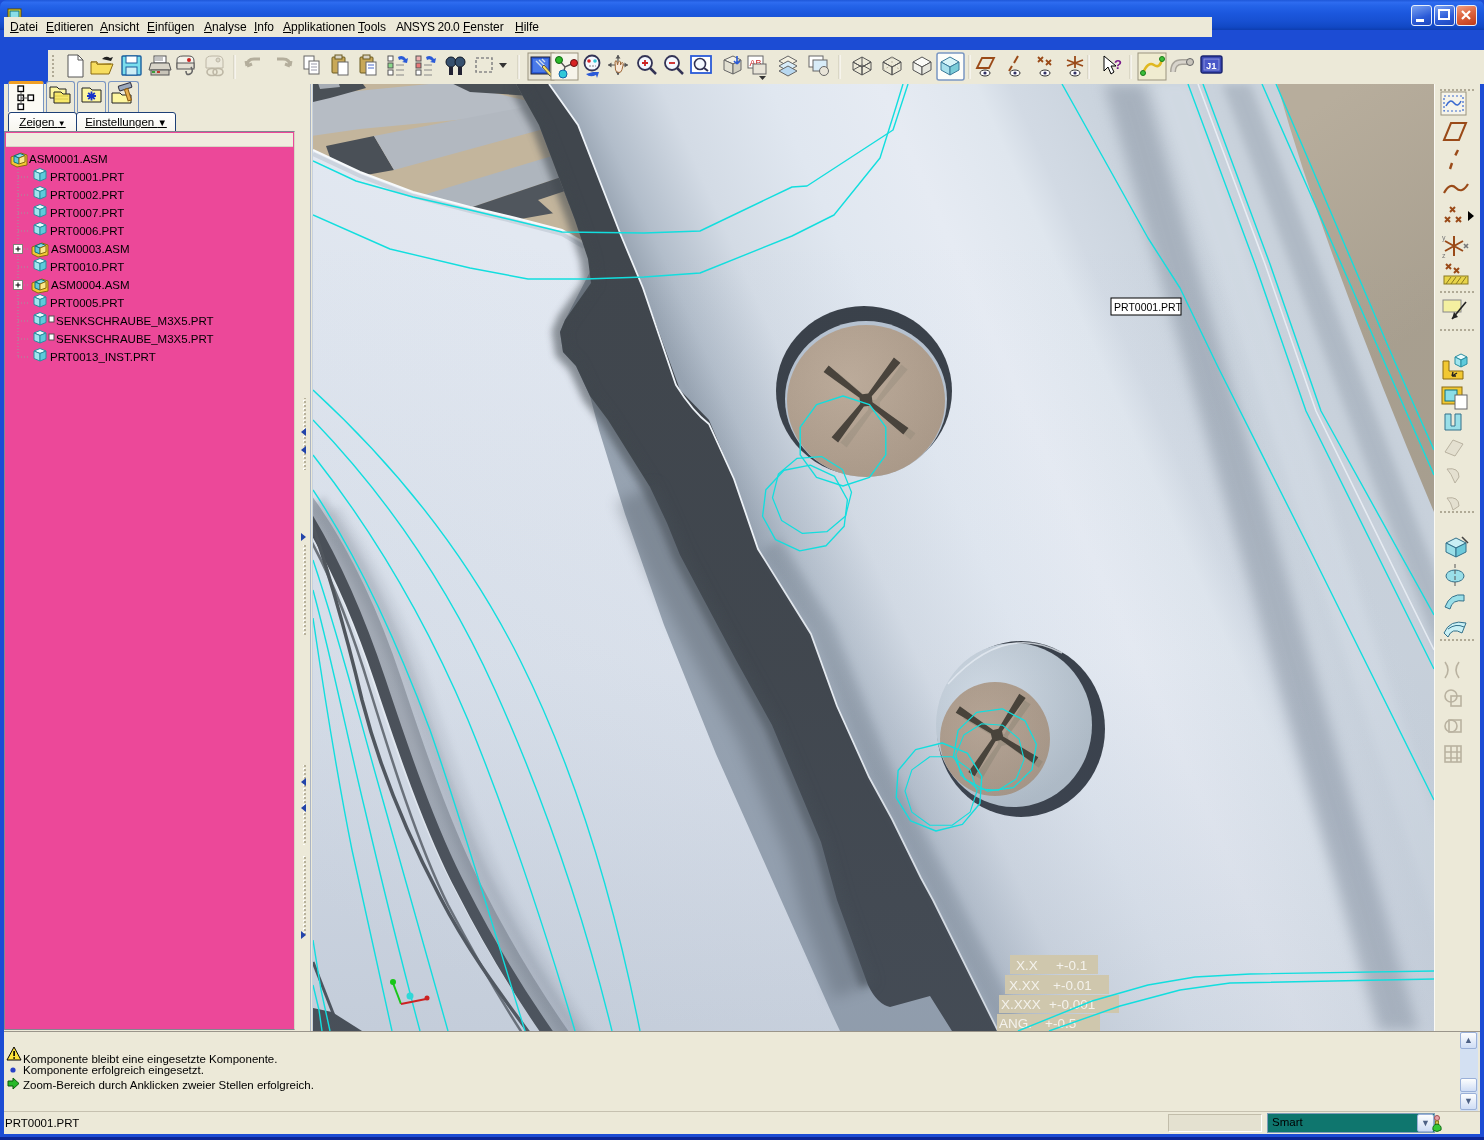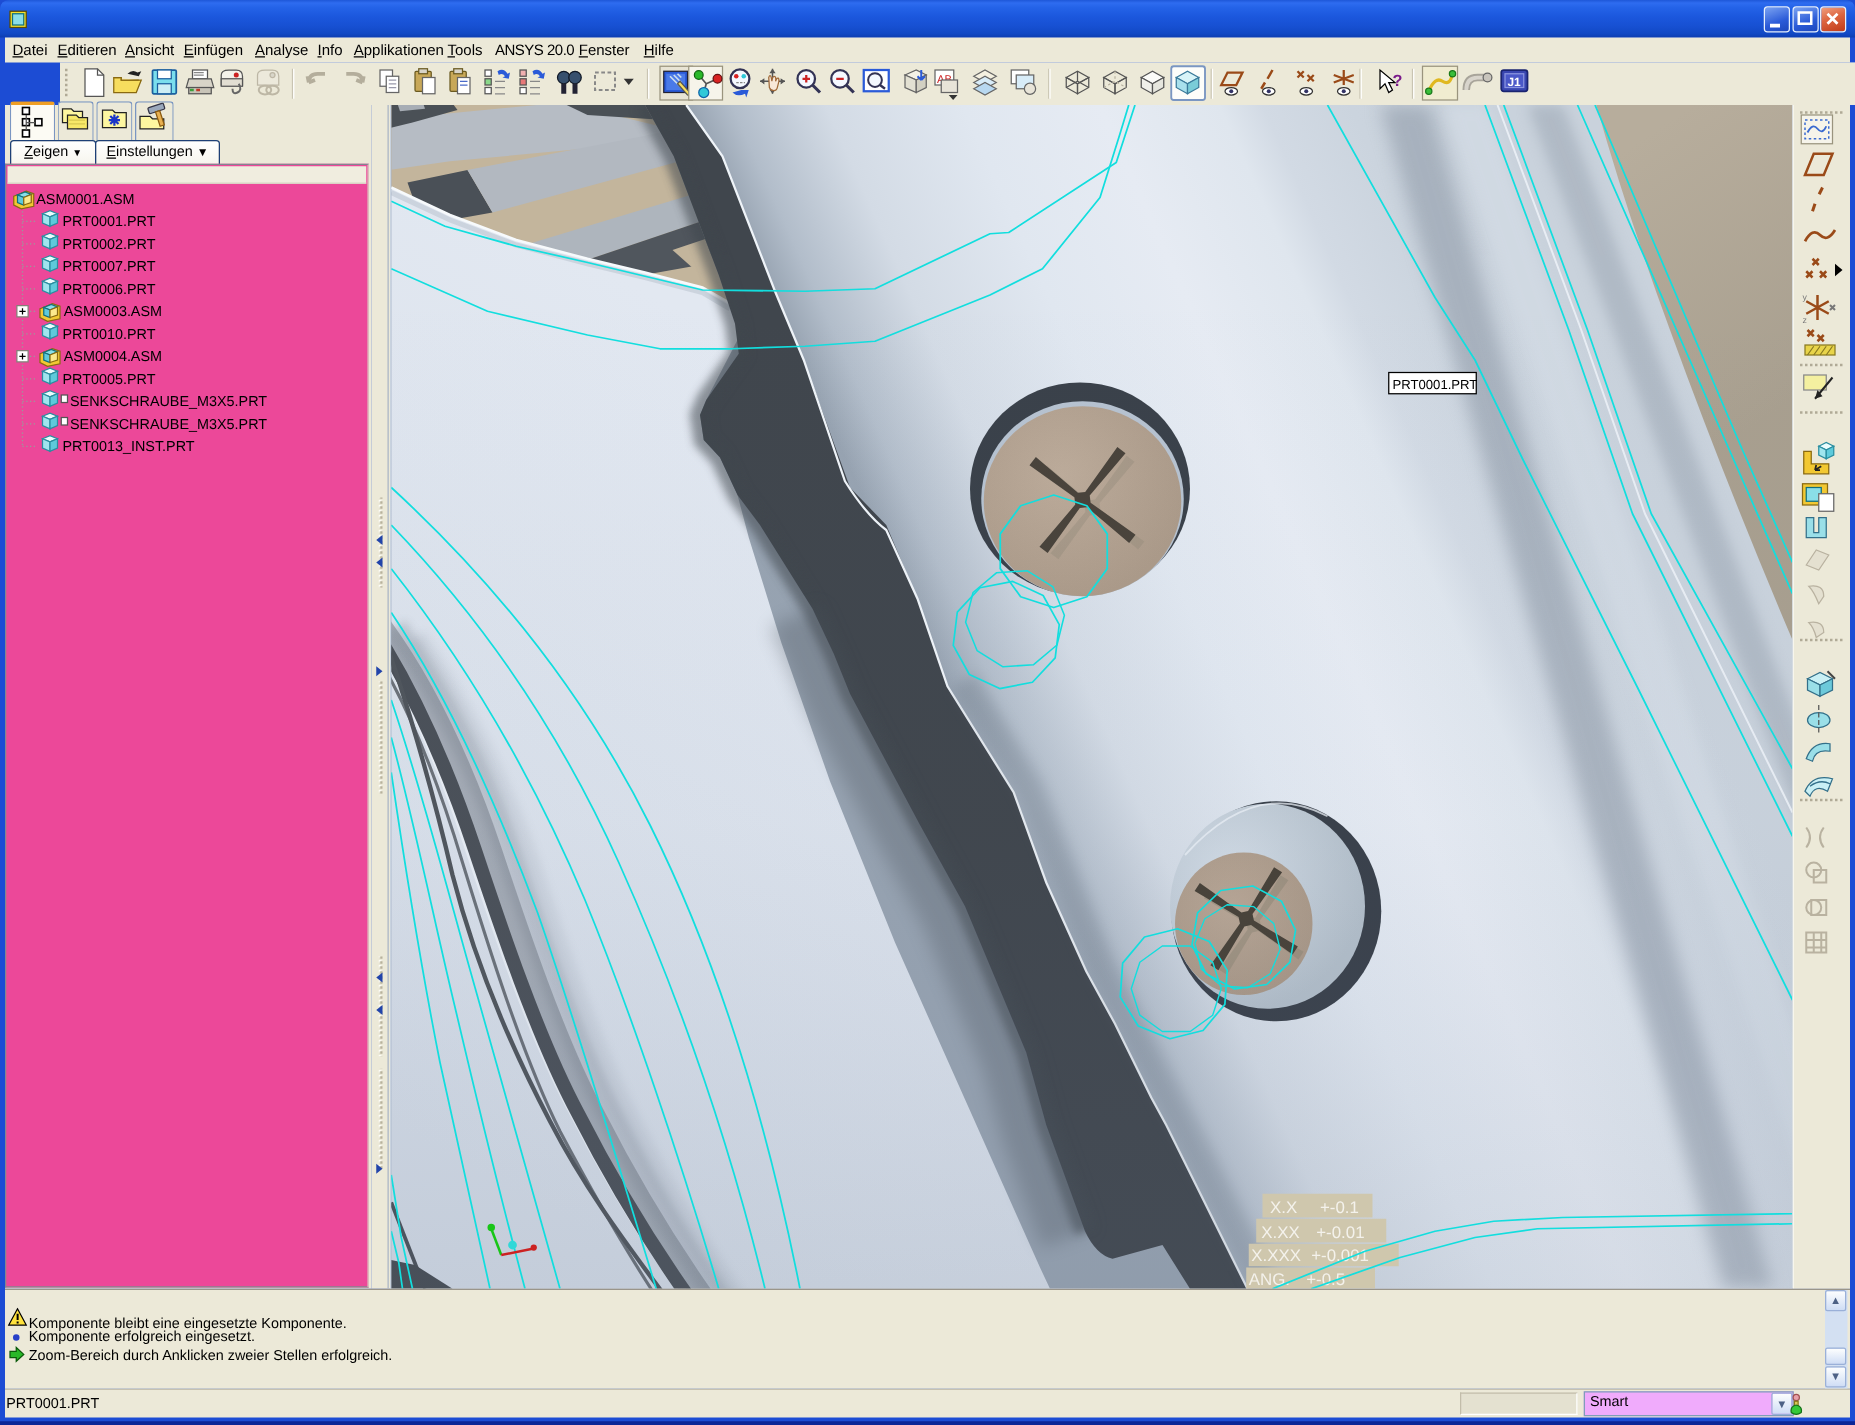--- a/index.html
+++ b/index.html
@@ -7,37 +7,37 @@
 body{font-family:"Liberation Sans",sans-serif;position:relative;}
 #titlebar{position:absolute;left:0;top:0;width:1484px;height:30px;
  background:linear-gradient(180deg,#1e57d8 0%,#2e6cf0 8%,#2463e8 20%,#1b57dd 45%,#1750d2 70%,#1148c4 90%,#0d3db0 100%);
  border-radius:7px 7px 0 0;color:#fff;font-weight:bold;font-size:13px;}
 #titletxt{position:absolute;left:28px;top:7px;white-space:nowrap;letter-spacing:0px;}
 .tbtn{position:absolute;top:5px;width:21px;height:21px;border-radius:3px;border:1px solid #e8f0fc;
  color:#fff;font-size:12px;text-align:center;line-height:19px;font-weight:bold;}
 #bmin{left:1411px;background:linear-gradient(160deg,#7ba3f2,#2b5bd8 60%,#1d47bc);}
 #bmax{left:1434px;background:linear-gradient(160deg,#7ba3f2,#2b5bd8 60%,#1d47bc);}
 #bclose{left:1456px;background:linear-gradient(160deg,#f0a080,#dd6540 45%,#c03a18);}
-#menubar{position:absolute;left:4px;top:30px;width:1476px;height:20px;background:#ece9d8;font-size:12px;color:#000;}
+#menubar{position:absolute;left:4px;top:17px;width:1208px;height:20px;background:#ece9d8;font-size:12px;color:#000;}
 #menubar span{position:absolute;top:3px;}
 #menubar u{text-decoration:underline;}
 #toolbar{position:absolute;left:4px;top:50px;width:1476px;height:34px;background:#e5e5e5;border-bottom:1px solid #c2bdaa;margin-left:44px;}
 #leftpanel{position:absolute;left:4px;top:84px;width:293px;height:947px;background:#ece9d8;}
 #sash{position:absolute;left:297px;top:84px;width:16px;height:947px;background:#ece9d8;}
 #viewport{position:absolute;left:313px;top:84px;width:1121px;height:947px;background:#dfe6ee;}
 #righttb{position:absolute;left:1434px;top:84px;width:46px;height:947px;background:#ece9d8;}
 #msgarea{position:absolute;left:4px;top:1031px;width:1476px;height:80px;background:#ece9d8;border-top:1px solid #9a958a;
  font-size:11.5px;color:#000;}
 .msg{position:absolute;left:19px;white-space:nowrap;}
 #statusbar{position:absolute;left:4px;top:1111px;width:1476px;height:23px;background:#ece9d8;border-top:1px solid #c6c1b0;font-size:11.5px;}
 #tabs{position:absolute;left:0;top:-3px;height:31px;width:293px;}
 .tab{position:absolute;top:0px;height:31px;background:#ece9d8;border:1px solid #7a96c2;border-bottom:none;border-radius:3px 3px 0 0;}
 .tab.sel{background:#fcfbf4;border-top:3px solid #ef9f24;}
 .pbtn{position:absolute;top:28px;height:36px;border:1px solid #1d3f76;border-radius:3px;background:linear-gradient(180deg,#ffffff,#f4f2e8 70%,#e0dcc8);
- font-size:11.5px;text-align:center;line-height:18px;}
+ font-size:11.5px;text-align:center;line-height:18px;text-decoration:underline;}
 #treebox{position:absolute;left:0px;top:47px;width:291px;height:899px;background:#ec4899;border:1px solid #828790;border-right:1px solid #d8d4c4;}
 #treehdr{position:absolute;left:1px;top:1px;width:287px;height:14px;background:#f0eddf;border-bottom:1px solid #d8d4c4;}
 </style>
 </head>
 <body>
 
 <div id="titlebar">
  <svg style="position:absolute;left:7px;top:6px" width="17" height="17" viewBox="0 0 17 17">
   <rect x="1" y="3" width="13" height="13" fill="#f6e02c" stroke="#5a4a00"></rect>
   <rect x="3" y="5" width="9" height="9" fill="#8adee8" stroke="#11707e"></rect>
@@ -788,21 +788,21 @@
  <div style="position:absolute;left:1456px;top:0px;width:18px;height:79px;background:#d3e0f2;">
   <div style="position:absolute;top:0;width:17px;height:17px;background:linear-gradient(180deg,#fdfefe,#cfddf5);border:1px solid #9ab0d8;border-radius:2px;color:#4d6185;font-size:9px;text-align:center;line-height:15px;">▲</div>
   <div style="position:absolute;top:46px;width:17px;height:14px;background:linear-gradient(180deg,#fdfefe,#cfddf5);border:1px solid #9ab0d8;border-radius:2px;"></div>
   <div style="position:absolute;top:61px;width:17px;height:17px;background:linear-gradient(180deg,#fdfefe,#cfddf5);border:1px solid #9ab0d8;border-radius:2px;color:#4d6185;font-size:9px;text-align:center;line-height:15px;">▼</div>
  </div>
 </div>
 
 <div id="statusbar">
  <div style="position:absolute;left:1px;top:5px">PRT0001.PRT</div>
  <div style="position:absolute;left:1164px;top:2px;width:94px;height:18px;background:#e4e1d0;border:1px solid #c2bdaa;border-bottom-color:#fff;border-right-color:#fff;"></div>
- <div style="position:absolute;left:1263px;top:1px;width:168px;height:20px;background:#f0abfc;border:1px solid #7f9db9;">
+ <div style="position:absolute;left:1263px;top:1px;width:168px;height:20px;background:#0f766e;border:1px solid #7f9db9;">
    <div style="position:absolute;left:4px;top:2px;font-size:11.5px">Smart</div>
    <div style="position:absolute;right:0px;top:0px;width:17px;height:18px;background:linear-gradient(180deg,#fdfefe,#cfddf5);border:1px solid #9ab0d8;border-radius:2px;color:#4d6185;font-size:9px;text-align:center;line-height:16px;">▼</div>
  </div>
  <svg style="position:absolute;left:1426px;top:2px" width="14" height="19">
       <circle cx="7" cy="4" r="2.5" fill="#e8a0a8" stroke="#a05050"></circle>
       <rect x="5.5" y="7" width="3" height="4" fill="#d8c858" stroke="#887818"></rect>
       <path d="M7,10 q5,1 4,6 q-4,3 -8,0 q-1,-5 4,-6" fill="#35c838" stroke="#157018"></path>
     </svg>
 </div>
 <div style="position:absolute;left:0;top:1137px;width:1484px;height:3px;background:#0c2596;"></div>

